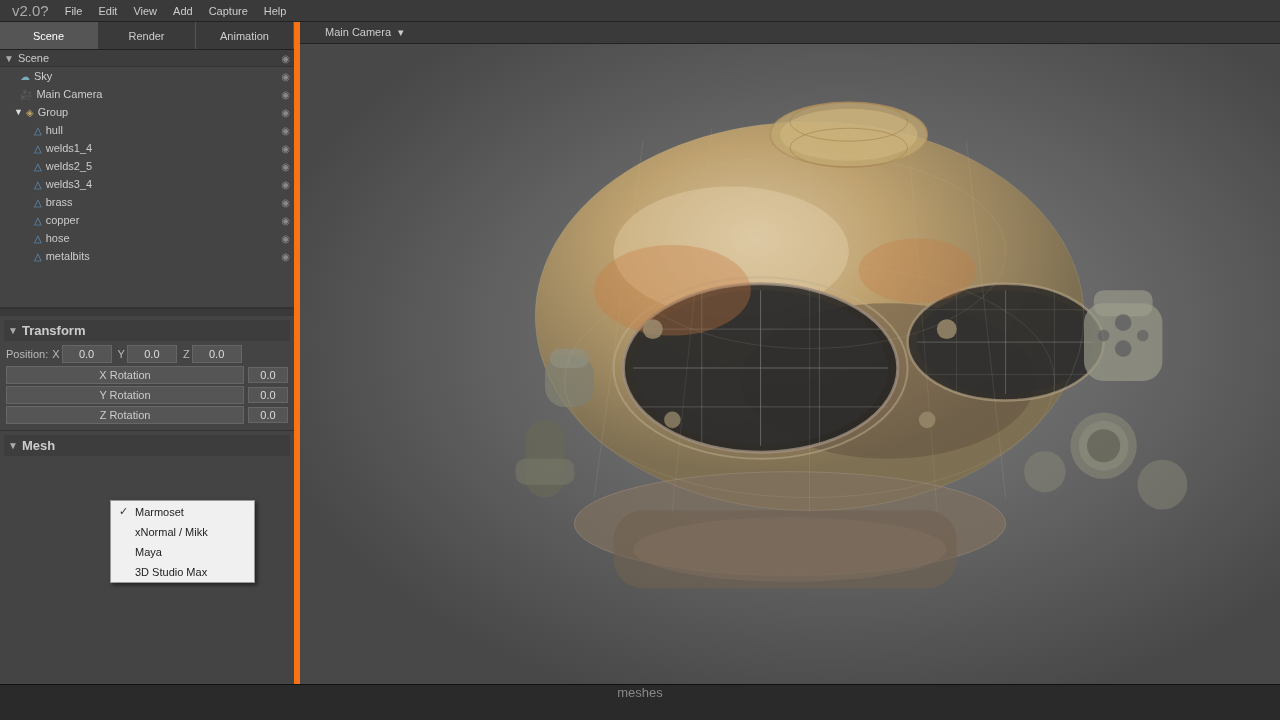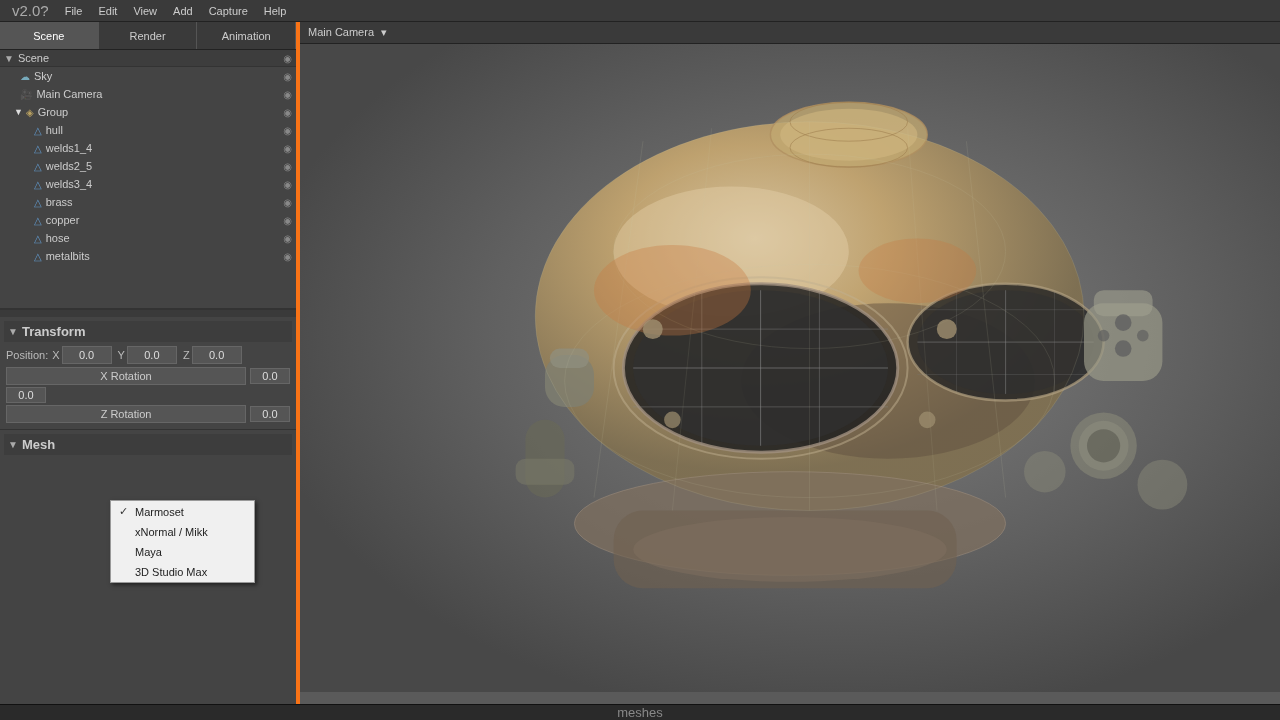--- a/index.html
+++ b/index.html
@@ -14,27 +14,27 @@
       padding: 2px 8px; cursor: pointer; color: #ccc; font-size: 11px;
     }
     #app-title {
       margin-left: 4px; color: #aaa; font-size: 15px; padding: 2px 8px;
     }
 
     
     #camera-bar {
       position: absolute; top: 22px; left: 300px; right: 0; height: 22px;
       background: #3a3a3a; border-bottom: 1px solid #222; display: flex; align-items: center;
-      padding-left: 8px;
+      padding-left: 25px;
     }
 
     
     #left-panel {
       position: absolute; top: 22px; left: 0; width: 300px; height: 698px;
-      background: #444; border-right: 4px solid #f97316; display: flex; flex-direction: column;
+      background: #444; border-right: 6px solid #f97316; display: flex; flex-direction: column;
     }
 
     
     #scene-tabs {
       display: flex; height: 28px; background: #3a3a3a; border-bottom: 1px solid #222;
     }
     .scene-tab {
       flex: 1; display: flex; align-items: center; justify-content: center;
       cursor: pointer; border-right: 1px solid #555; font-size: 11px; color: #ccc;
     }
@@ -126,22 +126,22 @@
     }
     .dropdown-item {
       padding: 4px 8px; cursor: pointer; color: #222; font-size: 11px;
       display: flex; align-items: center;
     }
     .dropdown-item.selected { }
     .dropdown-item .check-mark { margin-right: 4px; color: #333; font-size: 11px; width: 12px; }
 
     
     #status-bar {
-      position: absolute; bottom: 0; left: 0; right: 0; height: 16px;
-      background: #2a2a2a; display: flex; align-items: center; justify-content: center;
+      position: absolute; bottom: 0; left: 0; right: 0; height: 36px;
+      background: #2a2a2a; display: flex; align-items: flex-start; justify-content: center;
       border-top: 1px solid #111;
     }
     .status-text { color: #888; font-size: 13px; }
 
     
     #viewport {
       position: absolute; top: 44px; left: 300px; right: 0; bottom: 28px;
       background: #5a5a5a; overflow: hidden;
     }
 
@@ -281,20 +281,23 @@
     </div>
 
     <div class="rotation-row">
       <div class="rot-slider">
         <span class="rot-label">X Rotation</span>
       </div>
       <input class="rot-input" type="text" value="0.0" style="">
     </div>
 
     <div class="rotation-row">
+      <div class="rot-slider">
+        <span class="rot-label">Y Rotation</span>
+      </div>
       <input class="rot-input" type="text" value="0.0" style="">
     </div>
 
     <div class="rotation-row">
       <div class="rot-slider">
         <span class="rot-label">Z Rotation</span>
       </div>
       <input class="rot-input" type="text" value="0.0" style="">
     </div>
   </div>

